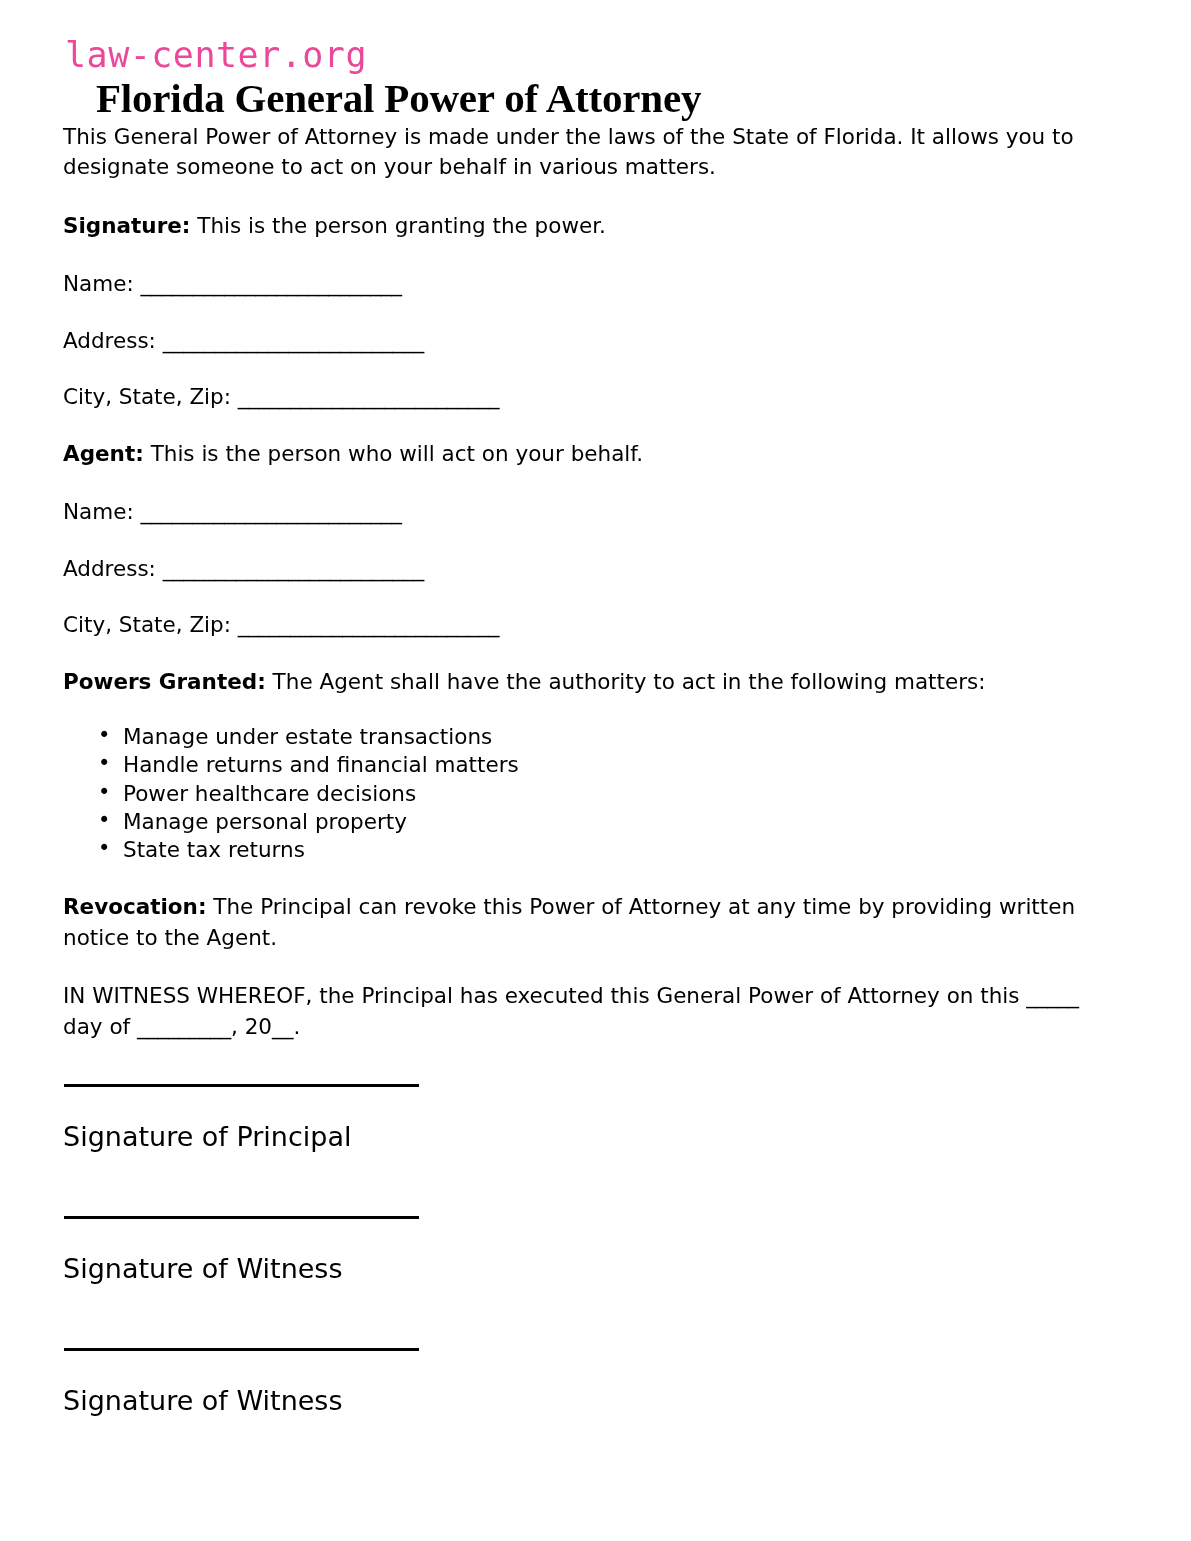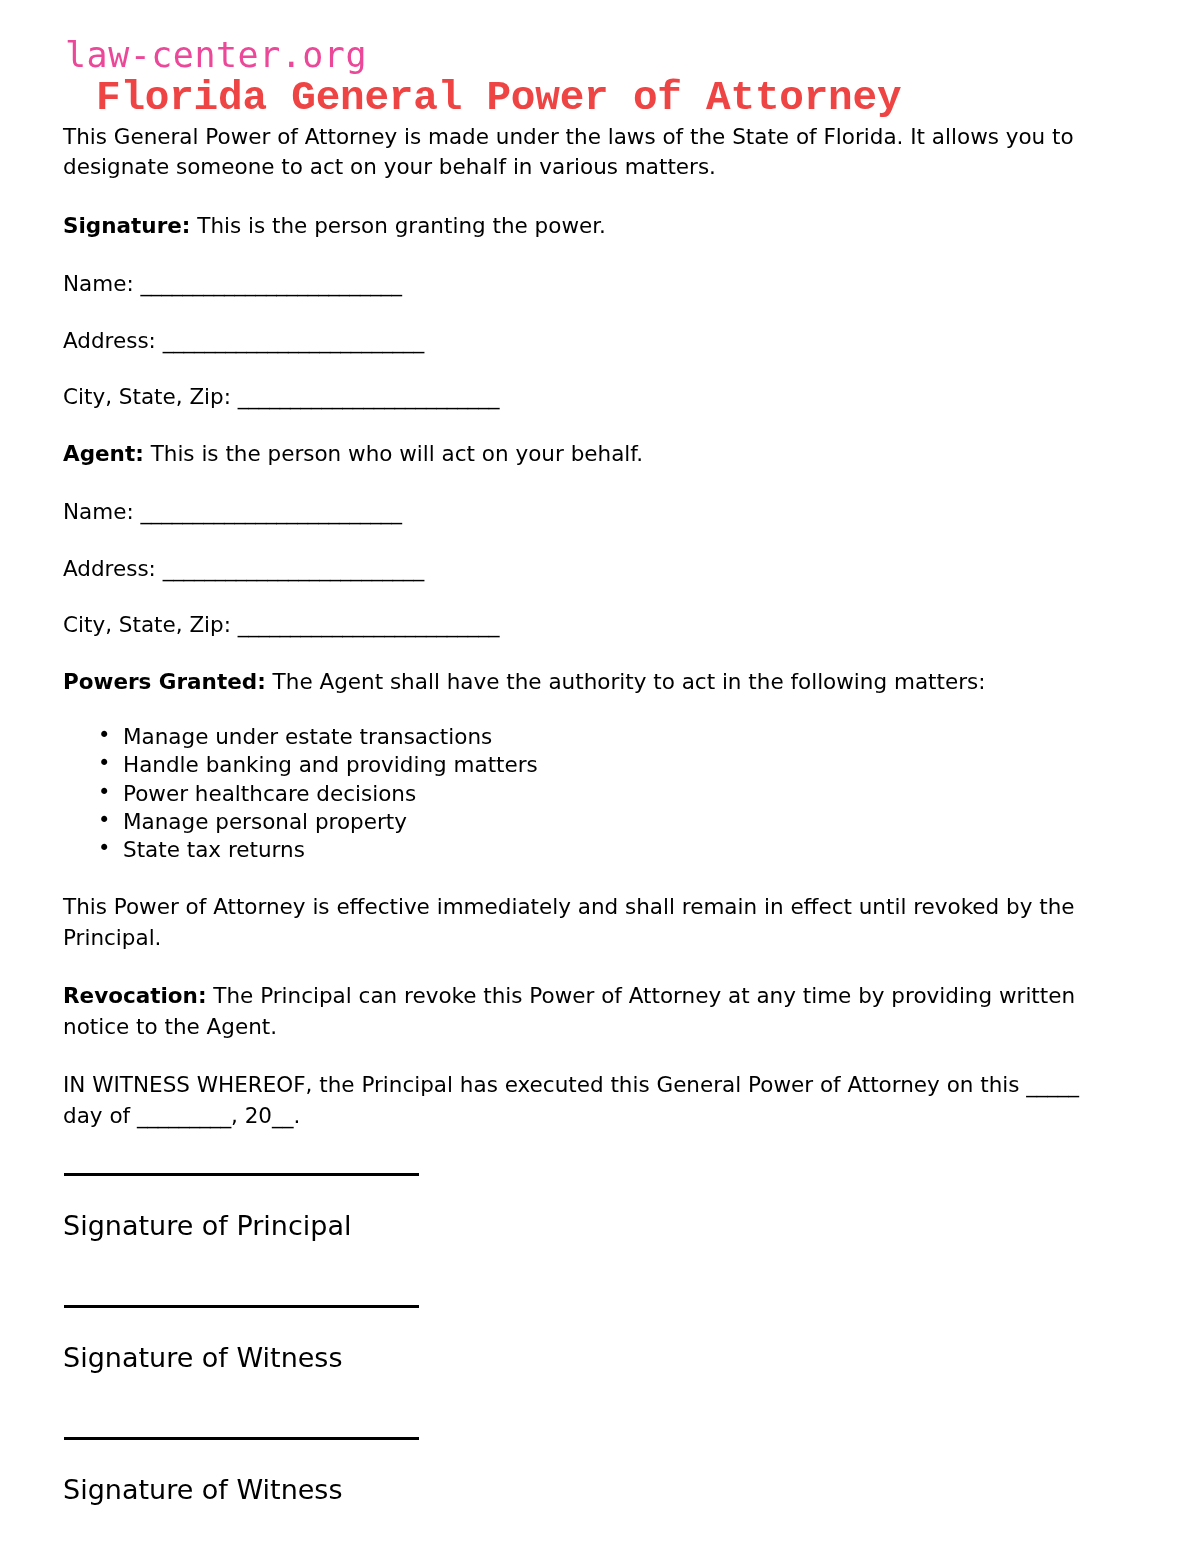--- a/index.html
+++ b/index.html
@@ -29,27 +29,27 @@
     font-family: "DejaVu Sans Mono", "Liberation Mono", monospace;
     font-size: 35px;
     font-weight: 400;
     line-height: 1.02;
     letter-spacing: 0.5px;
     color: #ec4899;
     margin: 0 0 2px 2px;
     white-space: nowrap;
   }
   .doc-title {
-    font-family: Liberation Mono, monospace;
+    font-family: Liberation Serif, serif;
     font-size: 41px;
     font-weight: 700;
     line-height: 1.12;
     letter-spacing: -0.2px;
     margin: 0 0 0 33px;
-    color: #ef4444;
+    color: #000000;
     white-space: nowrap;
   }
 
   
   .content {
     width: 1022px;
   }
   p.para {
     font-size: 21.5px;
     line-height: 1.42;
@@ -146,27 +146,26 @@
     <div class="field"><span>Name: </span><span class="blank">_________________________</span></div>
 
     <div class="field"><span>Address: </span><span class="blank">_________________________</span></div>
 
     <div class="field"><span>City, State, Zip: </span><span class="blank">_________________________</span></div>
 
     <p class="para tight"><span class="lead">Powers Granted:</span><span> The Agent shall have the authority to act in the following matters:</span></p>
 
     <ul class="powers">
       <li>Manage under estate transactions</li>
-      <li>Handle banking and providing matters</li>
+      <li>Handle returns and financial matters</li>
       <li>Power healthcare decisions</li>
       <li>Manage personal property</li>
       <li>State tax returns</li>
     </ul>
 
-    <p class="para">This Power of Attorney is effective immediately and shall remain in effect until revoked by the Principal.</p>
 
     <p class="para"><span class="lead">Revocation:</span><span> The Principal can revoke this Power of Attorney at any time by providing written notice to the Agent.</span></p>
 
     <p class="para"><span>IN WITNESS WHEREOF, the Principal has executed this General Power of Attorney on this </span><span class="blank">_____</span><span> day of </span><span class="blank">_________</span><span>, 20__.</span></p>
 
     <div class="sig-group">
 
       <div class="sig-block">
         <div class="sig-rule"></div>
         <p class="sig-caption">Signature of Principal</p>

